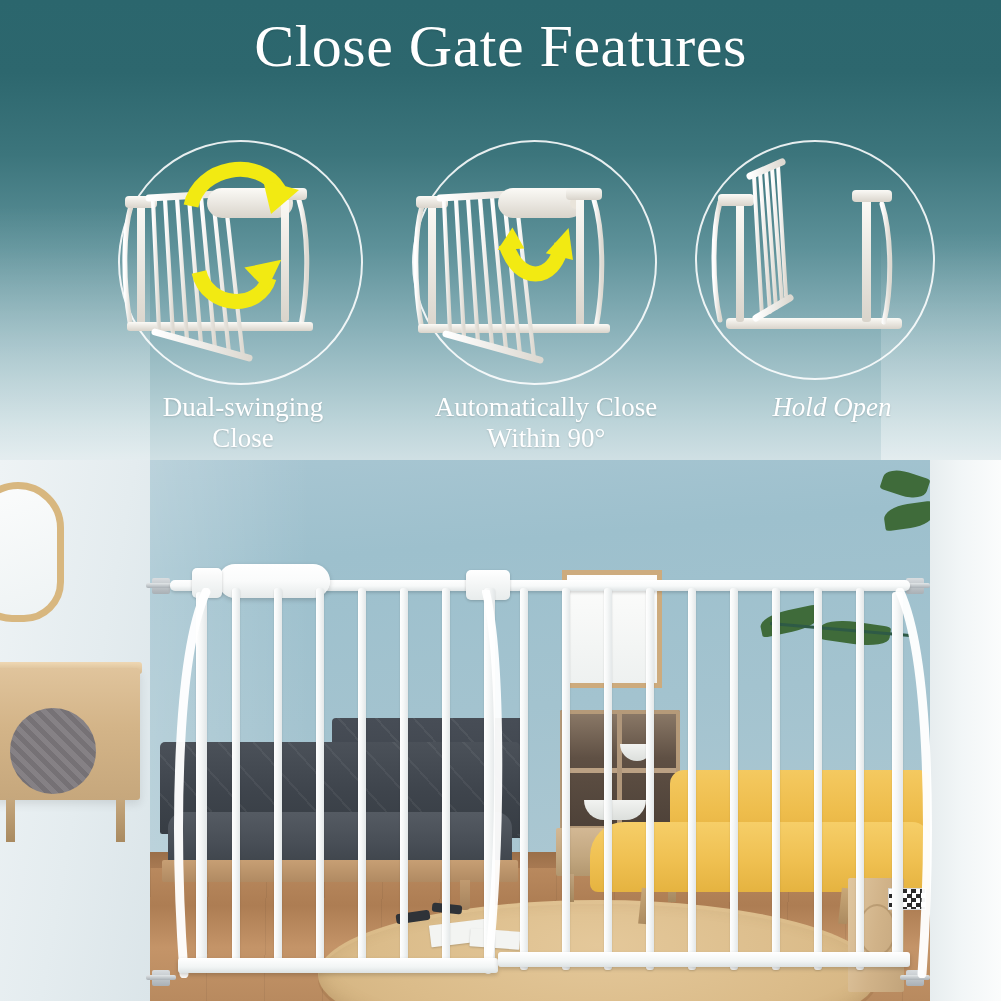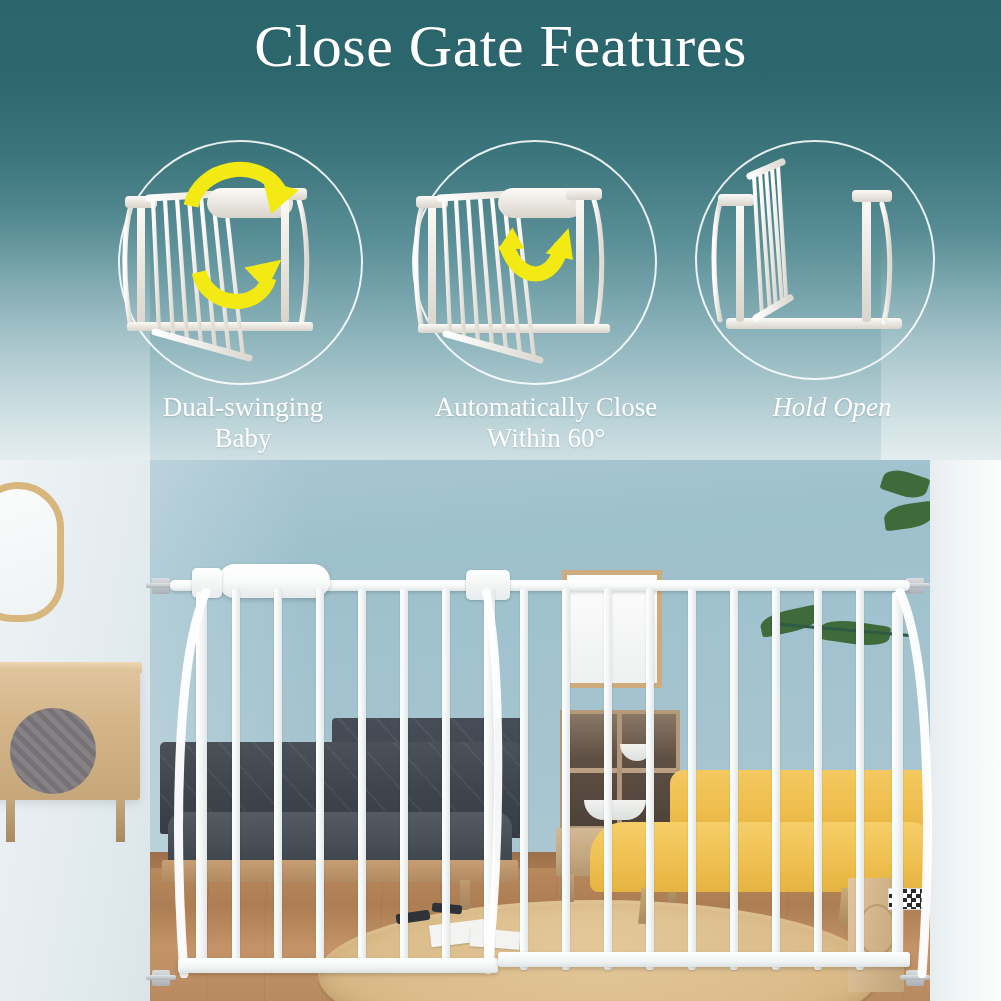--- a/index.html
+++ b/index.html
@@ -368,21 +368,21 @@
 
           <path d="M88 74 C96 34 156 24 176 58" stroke="#f2ea12" stroke-width="15" fill="none" stroke-linecap="butt"></path>
           <polygon points="160,48 196,58 168,82" fill="#f2ea12"></polygon>
 
           <path d="M96 140 C104 176 156 180 166 146" stroke="#f2ea12" stroke-width="15" fill="none" stroke-linecap="butt"></path>
           <polygon points="148,120 180,140 148,152" fill="#f2ea12" transform="rotate(-44 164 136)"></polygon>
         </svg>
       </div>
       <div class="caption">
         <div>Dual-swinging</div>
-        <div>Baby</div>
+        <div>Close</div>
       </div>
     </div>
 
     <div class="feature f1">
       <div class="ring"></div>
       <div class="art">
         <svg width="300" height="270" viewBox="0 0 300 270">
 
           <path d="M22 74 C14 102 14 152 21 192" stroke="url(#wf)" stroke-width="5" fill="none" stroke-linecap="round"></path>
           <rect x="28" y="70" width="8" height="130" rx="3" fill="url(#wf2)"></rect>
@@ -409,21 +409,21 @@
           <rect x="166" y="56" width="36" height="12" rx="4" fill="url(#wf2)"></rect>
           <rect x="168" y="192" width="42" height="9" rx="3" fill="url(#wf2)"></rect>
 
           <path d="M106 112 C118 152 154 152 162 112" stroke="#f2ea12" stroke-width="15" fill="none" stroke-linecap="butt"></path>
           <polygon points="148,96 178,112 148,124" fill="#f2ea12" transform="rotate(-76 163 110)"></polygon>
           <polygon points="96,100 120,112 96,124" fill="#f2ea12" transform="rotate(150 108 112)"></polygon>
         </svg>
       </div>
       <div class="caption">
         <div>Automatically Close</div>
-        <div>Within 60°</div>
+        <div>Within 90°</div>
       </div>
     </div>
 
     <div class="feature f2">
       <div class="ring"></div>
       <div class="art">
         <svg width="300" height="270" viewBox="0 0 300 270">
 
           <rect x="36" y="186" width="176" height="11" rx="4" fill="url(#wf2)"></rect>
 

